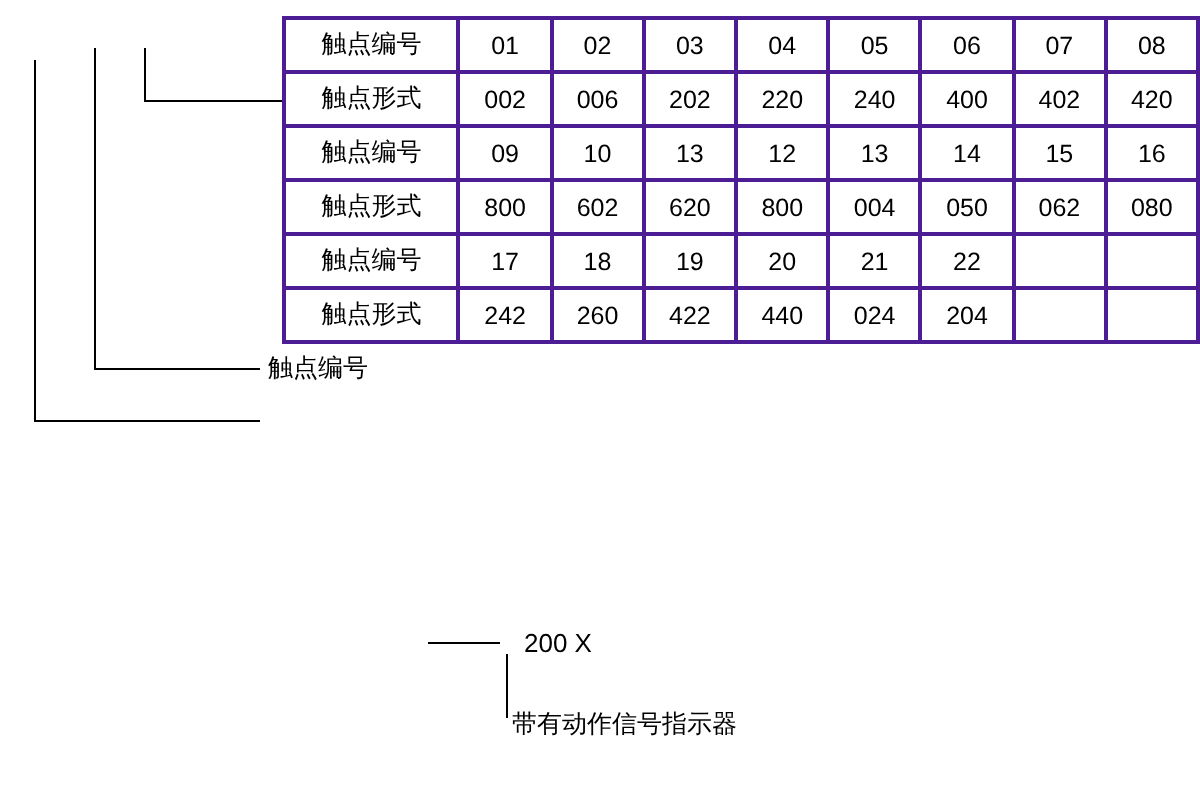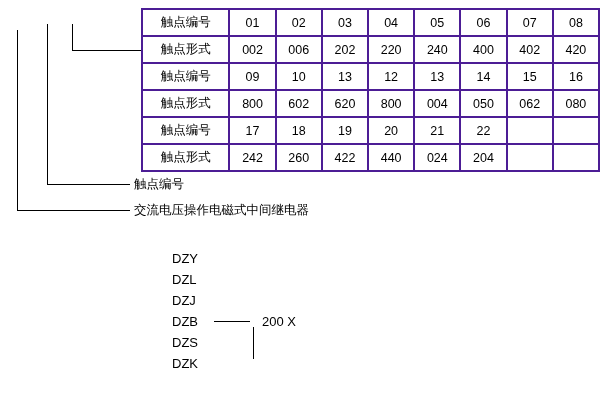--- a/index.html
+++ b/index.html
@@ -187,29 +187,21 @@
 
   <div class="vline" style="left:72px; top:24px; height:26px;"></div>
   <div class="hline" style="left:72px; top:50px; width:69px;"></div>
 
   <div class="vline" style="left:47px; top:24px; height:160px;"></div>
   <div class="hline" style="left:47px; top:184px; width:83px;"></div>
   <div class="leader-label" style="left:134px; top:176px;">触点编号</div>
 
   <div class="vline" style="left:17px; top:30px; height:180px;"></div>
   <div class="hline" style="left:17px; top:210px; width:113px;"></div>
-  <div class="leader-label" style="left:134px; top:202px;">交流电压操作电磁式中间继电器</div>
-
-  <div class="series-list">
-    <div>DZY</div>
-    <div>DZL</div>
-    <div>DZJ</div>
-    <div>DZB</div>
-    <div>DZS</div>
-    <div>DZK</div>
-  </div>
+
 
   <div class="hline" style="left:214px; top:321px; width:36px;"></div>
   <div class="series-200">200  X</div>
 
   <div class="vline" style="left:253px; top:327px; height:32px;"></div>
+  <div class="indicator-label">带有动作信号指示器</div>
 
 </div>
 
 </body></html>

